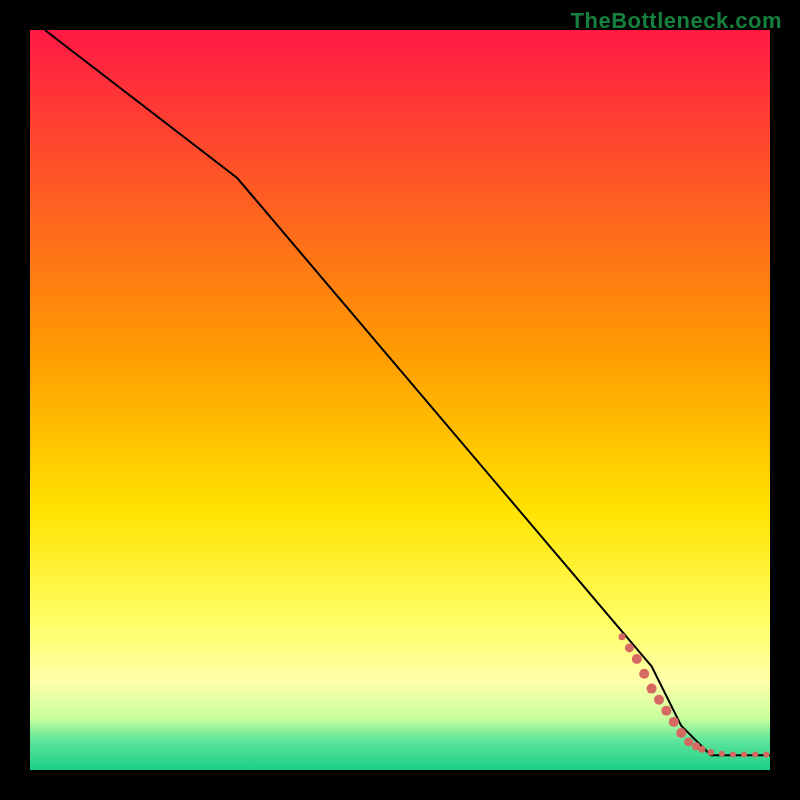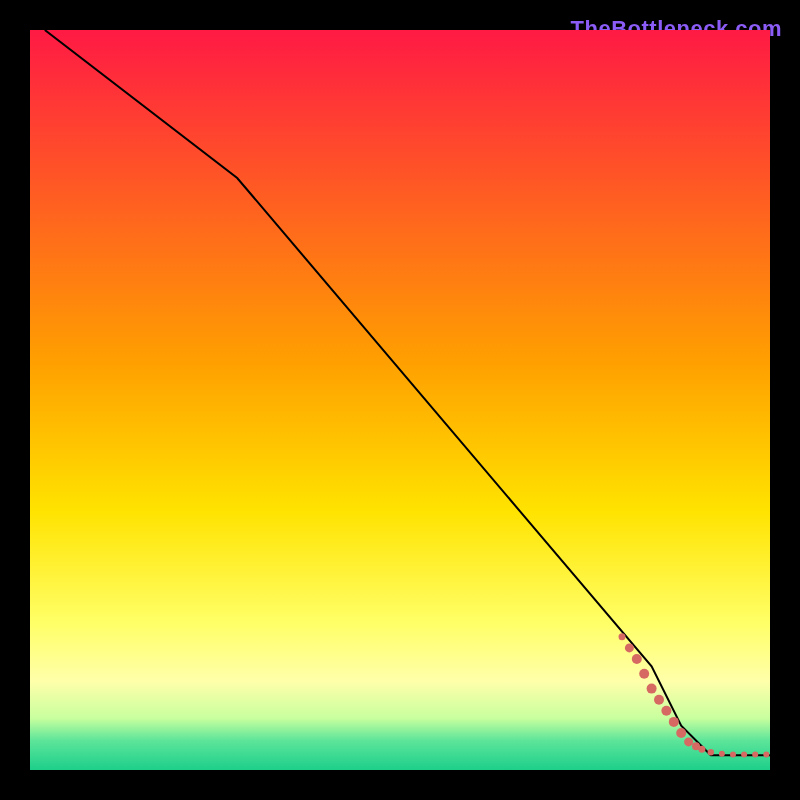--- a/index.html
+++ b/index.html
@@ -12,23 +12,23 @@
     font-family: Arial, Helvetica, sans-serif;
   }
   .frame {
     position: relative;
     width: 800px;
     height: 800px;
     background: #000000;
   }
   .watermark {
     position: absolute;
-    top: 16px;
+    top: 8px;
     right: 18px;
-    color: #8b5cf6;
+    color: #15803d;
     font-size: 22px;
     font-weight: 600;
     letter-spacing: 0.5px;
     text-align: right;
   }
   .chart-area {
     position: absolute;
     left: 30px;
     top: 30px;
     width: 740px;

